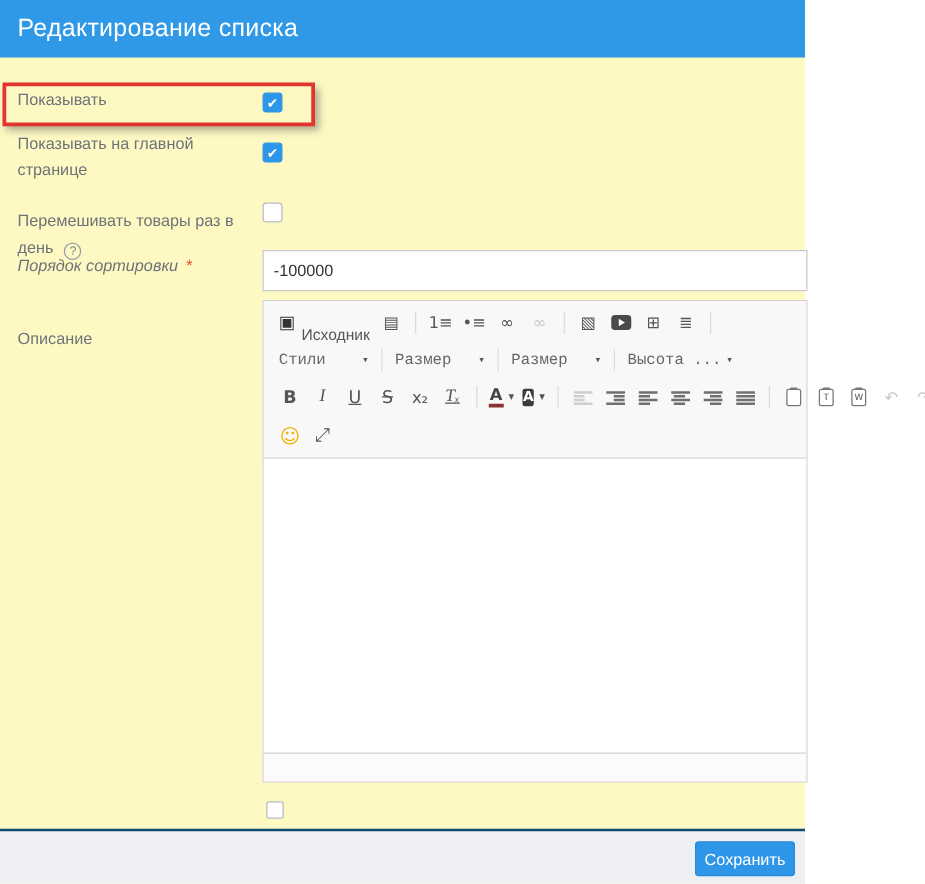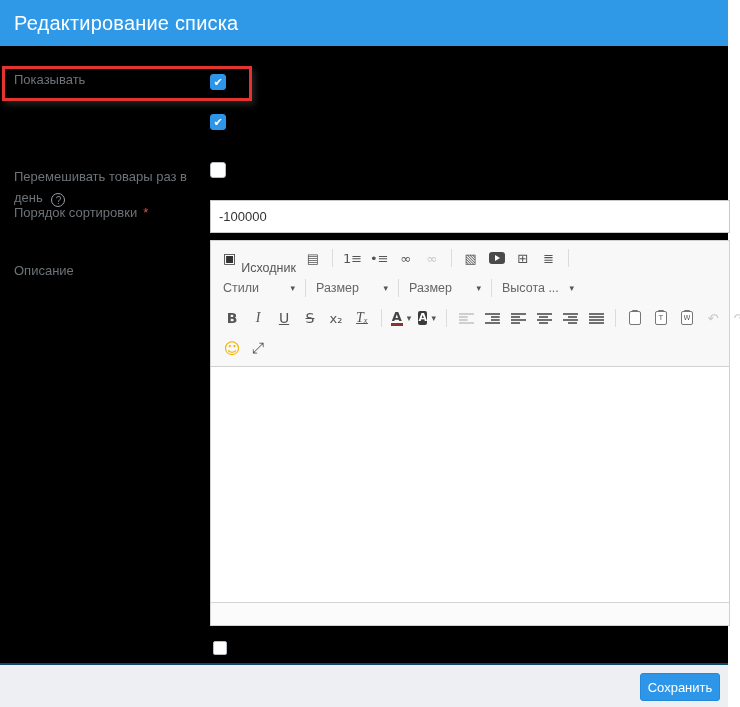--- a/index.html
+++ b/index.html
@@ -1,18 +1,18 @@
 <!DOCTYPE html>
 <html><head>
 <meta charset="utf-8">
 <style>
   * { margin:0; padding:0; box-sizing:border-box; }
   html,body { width:740px; height:707px; overflow:hidden; background:#fff;
               font-family:"Liberation Sans", sans-serif; }
-  .page { position:relative; width:728px; height:707px; background:#000000; }
+  .page { position:relative; width:644px; height:707px; background:#fef9c3; }
 
   
   .header { position:absolute; left:0; top:0; right:0; height:46px; background:#2f99e8; }
   .header .title { position:absolute; left:14px; top:0; line-height:46px; color:#fff;
                    font-size:20px; font-weight:400; letter-spacing:.2px; }
 
   
   .flabel { position:absolute; left:14px; color:#6d7378; font-size:13px; }
 
   
@@ -54,21 +54,21 @@
   .tb-btn .lbl { margin-left:5px; font-size:12.5px; color:#555;
                  font-family:"Liberation Sans", sans-serif;margin-top:20px; }
   .tb-btn .glyph-src { color:#333; font-size:14px; }
   .fmt-b { font-weight:bold; font-size:14px; }
   .fmt-i { font-style:italic; font-family:"Liberation Serif", serif; font-size:14px; }
   .fmt-u { text-decoration:underline; font-size:14px; }
   .fmt-s { text-decoration:line-through; font-size:14px; }
   .smiley { color:#f2b200; font-size:16px; }
   .max { color:#555; font-size:15px; }
   .tb-select { width:78px; justify-content:space-between; color:#666; font-size:12.5px;
-               font-family:Liberation Sans, sans-serif; }
+               font-family:Liberation Mono, monospace; }
   .tb-select .arrow, .arrow { color:#555; font-size:9px; margin-left:4px; }
   .color-a { font-weight:bold; font-size:13px; color:#444; border-bottom:3px solid #8b3333;
              line-height:13px; padding:0 1px; }
   .colorbox-a { background:#3b3b3b; color:#fff; width:16px; height:14px; line-height:14px;
                 border-radius:2px; font-weight:bold; font-size:11px; text-align:center; }
   .cssicon { width:15px; height:11px; display:inline-block; background-repeat:no-repeat; }
   .aleft   { background-image:linear-gradient(#707070,#707070),linear-gradient(#707070,#707070),linear-gradient(#707070,#707070),linear-gradient(#707070,#707070);
              background-size:100% 2px,62% 2px,100% 2px,62% 2px;
              background-position:0 0,0 3px,0 6px,0 9px; }
   .acenter { background-image:linear-gradient(#707070,#707070),linear-gradient(#707070,#707070),linear-gradient(#707070,#707070),linear-gradient(#707070,#707070);
@@ -114,31 +114,32 @@
 
 <div class="page">
 
   <div class="header">
     <span class="title">Редактирование списка</span>
   </div>
 
   <span class="flabel" style="top:72px;">Показывать</span>
   <span class="cb checked" style="left:210px; top:74px;"></span>
 
+  <span class="flabel" style="top:104px; width:190px; line-height:21px;">Показывать на главной странице</span>
   <span class="cb checked" style="left:210px; top:114px;"></span>
 
   <span class="flabel" style="top:166px; width:182px; line-height:21px;">
     <span>Перемешивать товары раз в день</span>
     <span class="qicon">?</span>
   </span>
   <span class="cb" style="left:210px; top:162px;"></span>
 
   <div class="redbox"></div>
 
-  <span class="flabel" style="top:205px;">
+  <span class="flabel" style="top:205px;font-style:italic;">
     <span>Порядок сортировки</span><span class="req">*</span>
   </span>
   <input class="sort-input" type="text" value="-100000" style="">
 
   <span class="flabel" style="top:246px;margin-top:17px;">Описание</span>
 
   <div class="editor">
     <div class="toolbar">
         <div class="tb-row">
           <button class="tb-btn">

